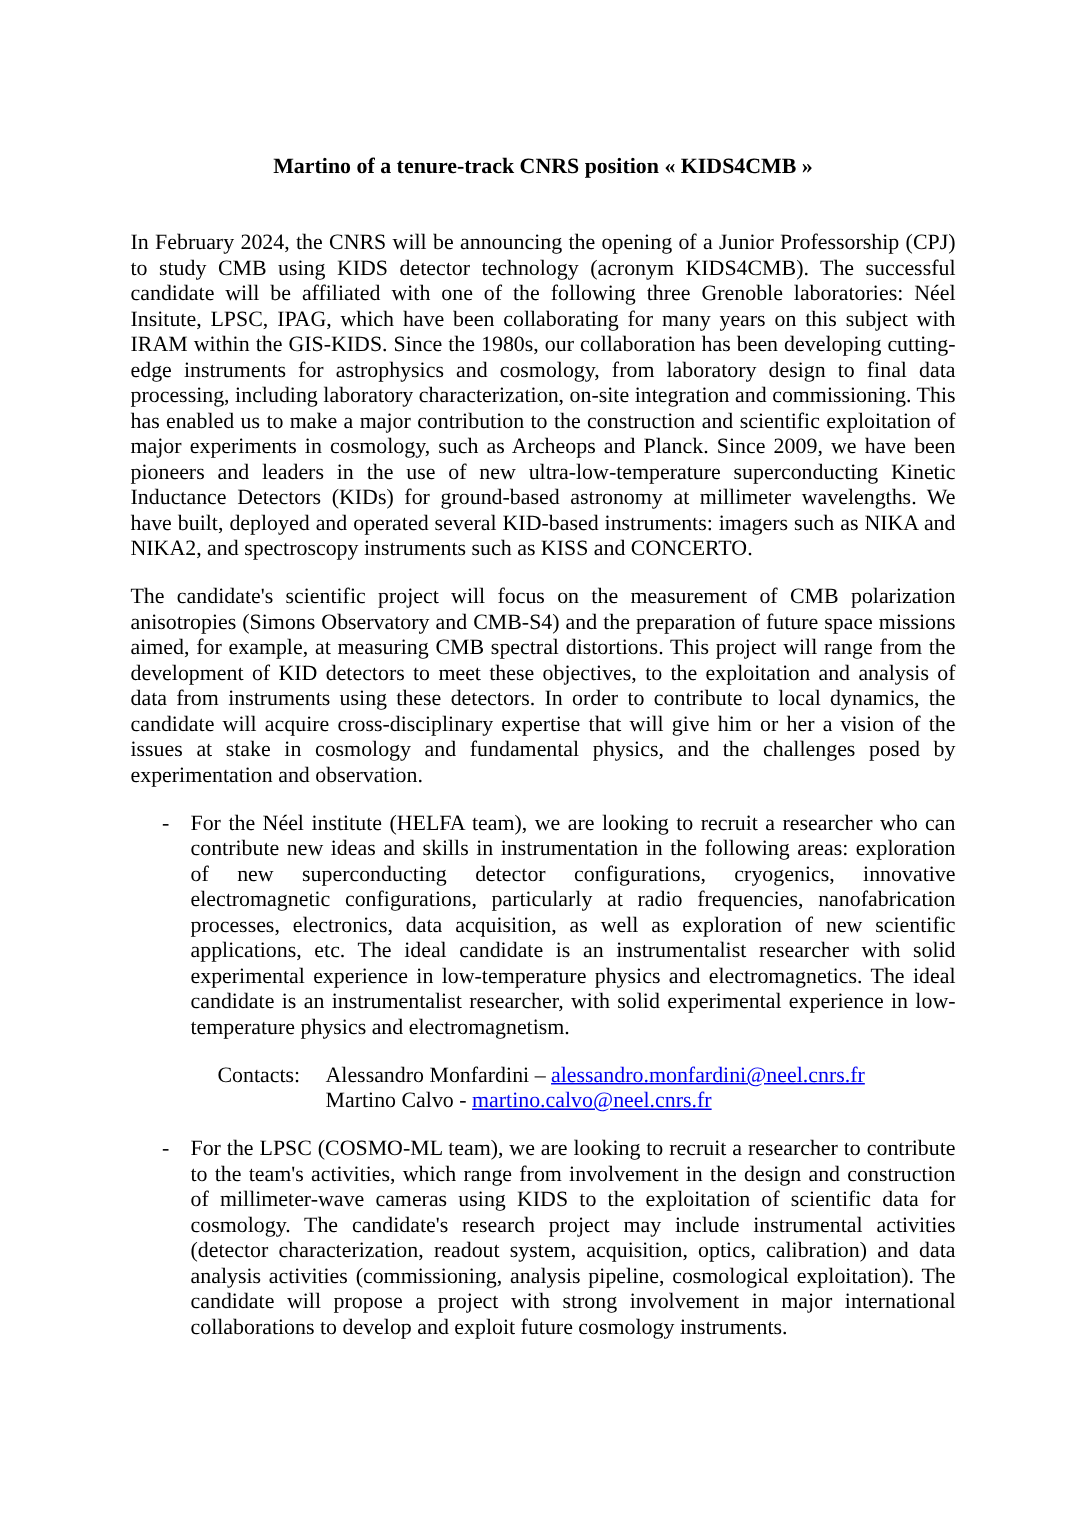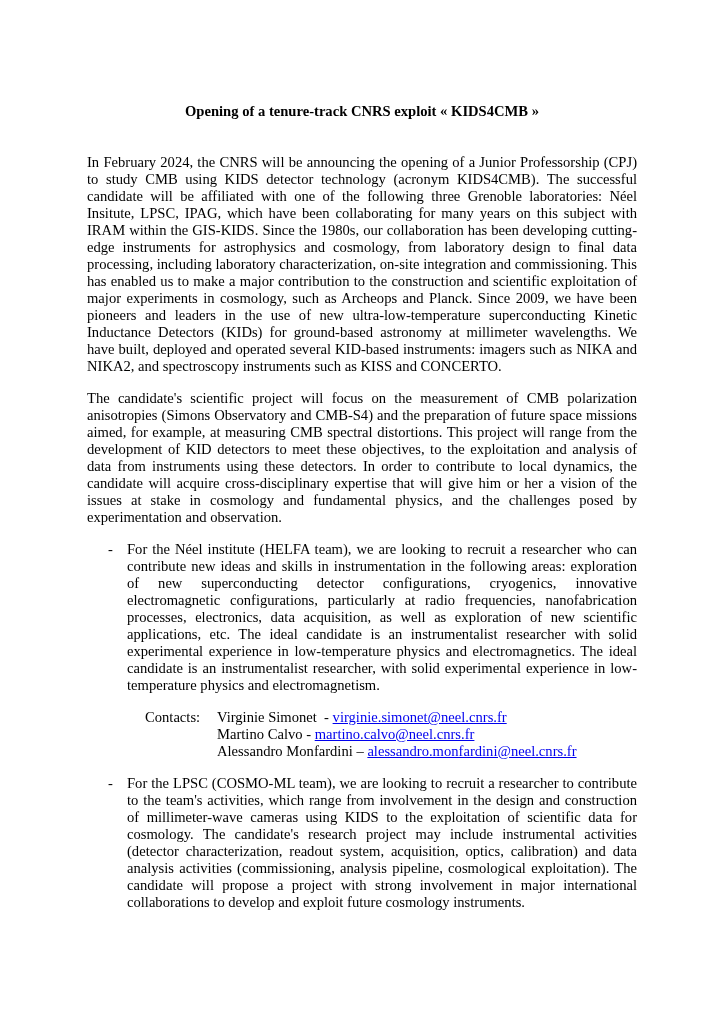--- a/index.html
+++ b/index.html
@@ -59,41 +59,38 @@
     color: #0000EE;
     text-decoration: underline;
     cursor: pointer;
   }
 </style>
 </head>
 <body>
 
 <div class="page">
 
-  <div class="doc-title">Opening of a tenure-track CNRS exploit « KIDS4CMB »</div>
+  <div class="doc-title">Martino of a tenure-track CNRS position « KIDS4CMB »</div>
 
   <div class="para">In February 2024, the CNRS will be announcing the opening of a Junior Professorship (CPJ) to study CMB using KIDS detector technology (acronym KIDS4CMB). The successful candidate will be affiliated with one of the following three Grenoble laboratories: Néel Insitute, LPSC, IPAG, which have been collaborating for many years on this subject with IRAM within the GIS-KIDS. Since the 1980s, our collaboration has been developing cutting-edge instruments for astrophysics and cosmology, from laboratory design to final data processing, including laboratory characterization, on-site integration and commissioning. This has enabled us to make a major contribution to the construction and scientific exploitation of major experiments in cosmology, such as Archeops and Planck. Since 2009, we have been pioneers and leaders in the use of new ultra-low-temperature superconducting Kinetic Inductance Detectors (KIDs) for ground-based astronomy at millimeter wavelengths. We have built, deployed and operated several KID-based instruments: imagers such as NIKA and NIKA2, and spectroscopy instruments such as KISS and CONCERTO.</div>
 
   <div class="para">The candidate's scientific project will focus on the measurement of CMB polarization anisotropies (Simons Observatory and CMB-S4) and the preparation of future space missions aimed, for example, at measuring CMB spectral distortions. This project will range from the development of KID detectors to meet these objectives, to the exploitation and analysis of data from instruments using these detectors. In order to contribute to local dynamics, the candidate will acquire cross-disciplinary expertise that will give him or her a vision of the issues at stake in cosmology and fundamental physics, and the challenges posed by experimentation and observation.</div>
 
   <div class="bullet-item">
     <span class="bullet-dash">-</span>
     <span>For the Néel institute (HELFA team), we are looking to recruit a researcher who can contribute new ideas and skills in instrumentation in the following areas: exploration of new superconducting detector configurations, cryogenics, innovative electromagnetic configurations, particularly at radio frequencies, nanofabrication processes, electronics, data acquisition, as well as exploration of new scientific applications, etc. The ideal candidate is an instrumentalist researcher with solid experimental experience in low-temperature physics and electromagnetics. The ideal candidate is an instrumentalist researcher, with solid experimental experience in low-temperature physics and electromagnetism.</span>
   </div>
 
   <div class="contacts">
     <span class="contacts-label">Contacts:</span>
     <div class="contact-line">
-      <span class="contact-name">Virginie Simonet  - </span><a class="contact-email">virginie.simonet@neel.cnrs.fr</a>
+      <span class="contact-name">Alessandro Monfardini – </span><a class="contact-email">alessandro.monfardini@neel.cnrs.fr</a>
     </div>
     <div class="contact-line">
       <span class="contact-name">Martino Calvo - </span><a class="contact-email">martino.calvo@neel.cnrs.fr</a>
-    </div>
-    <div class="contact-line">
-      <span class="contact-name">Alessandro Monfardini – </span><a class="contact-email">alessandro.monfardini@neel.cnrs.fr</a>
     </div>
   </div>
 
   <div class="bullet-item">
     <span class="bullet-dash">-</span>
     <span>For the LPSC (COSMO-ML team), we are looking to recruit a researcher to contribute to the team's activities, which range from involvement in the design and construction of millimeter-wave cameras using KIDS to the exploitation of scientific data for cosmology. The candidate's research project may include instrumental activities (detector characterization, readout system, acquisition, optics, calibration) and data analysis activities (commissioning, analysis pipeline, cosmological exploitation). The candidate will propose a project with strong involvement in major international collaborations to develop and exploit future cosmology instruments.</span>
   </div>
 
 </div>
 

